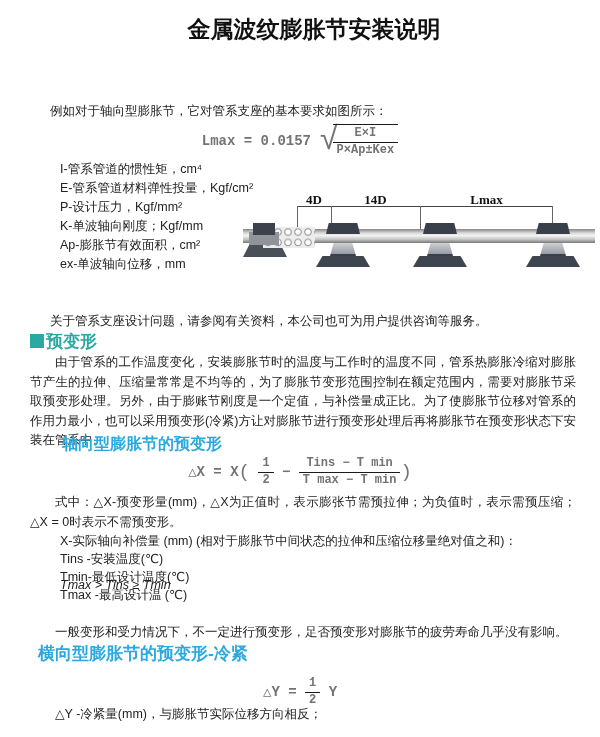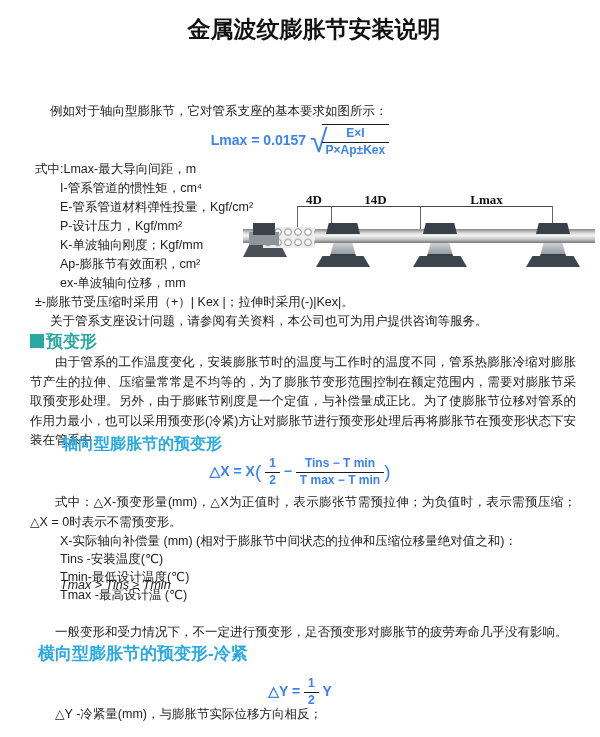--- a/index.html
+++ b/index.html
@@ -22,22 +22,22 @@
   .cyan  { color:#29a9e0; }
 
   .para { position:absolute; line-height:21px; text-align:justify; }
   #sec-zhijia { top:57px; left:30px; width:544px; text-indent:35px; }
   #sec-zhijia .sec-head { vertical-align:-2px; }
   #para-liru { top:101px; left:50px; width:520px; }
 
   
   .formula {
     position:absolute; left:0; width:100%; text-align:center;
-    font-family:Liberation Sans, sans-serif;
-    font-weight:bold; font-size:14px; color:#3b82f6;
+    font-family:Liberation Mono, monospace;
+    font-weight:bold; font-size:14px; color:#737373;
   }
   #formula1 { top:124px; } #formula2 { top:456px; } #formula3 { top:676px; }
   .frac { display:inline-flex; flex-direction:column; vertical-align:middle;
           font-size:12px; line-height:1.3; text-align:center; }
   .frac .num { border-bottom:1.2px solid #1a1a1a; padding:0 4px; }
   .frac .den { padding:0 4px; }
   .sqrt { font-size:32px; font-weight:400; vertical-align:middle; line-height:24px; }
   .radicand { border-top:1.6px solid #1a1a1a; margin-left:-6px; padding-top:1px; }
   .radicand .num { border-bottom:1.2px solid #1a1a1a; }
   .paren { font-size:19px; vertical-align:middle; font-weight:400; }
@@ -95,28 +95,26 @@
 
   <div class="formula" id="formula1">
     <span>Lmax = 0.0157</span>
     <span class="sqrt">√</span><span class="frac radicand">
         <span class="num">E×I</span>
         <span class="den">P×Ap±Kex</span>
       </span>
   </div>
 
   <div id="defs">
-    <div class="def-line">式中:Lmax-最大导向间距，m</div>
     <div class="def-line ind">I-管系管道的惯性矩，cm⁴</div>
     <div class="def-line ind">E-管系管道材料弹性投量，Kgf/cm²</div>
     <div class="def-line ind">P-设计压力，Kgf/mm²</div>
     <div class="def-line ind">K-单波轴向刚度；Kgf/mm</div>
     <div class="def-line ind">Ap-膨胀节有效面积，cm²</div>
     <div class="def-line ind">ex-单波轴向位移，mm</div>
-    <div class="def-line">±-膨胀节受压缩时采用（+）| Kex |；拉伸时采用(-)|Kex|。</div>
   </div>
   <div class="para" id="note-support">关于管系支座设计问题，请参阅有关资料，本公司也可为用户提供咨询等服务。</div>
 
   <div id="diagram">
     <span class="dim-label" style="left:54px;width:34px;">4D</span>
     <span class="dim-label" style="left:88px;width:89px;">14D</span>
     <span class="dim-label" style="left:177px;width:133px;">Lmax</span>
     <div id="dim-line"></div>
     <div class="tick" style="left:54px;"></div>
     <div class="tick" style="left:88px;"></div>

